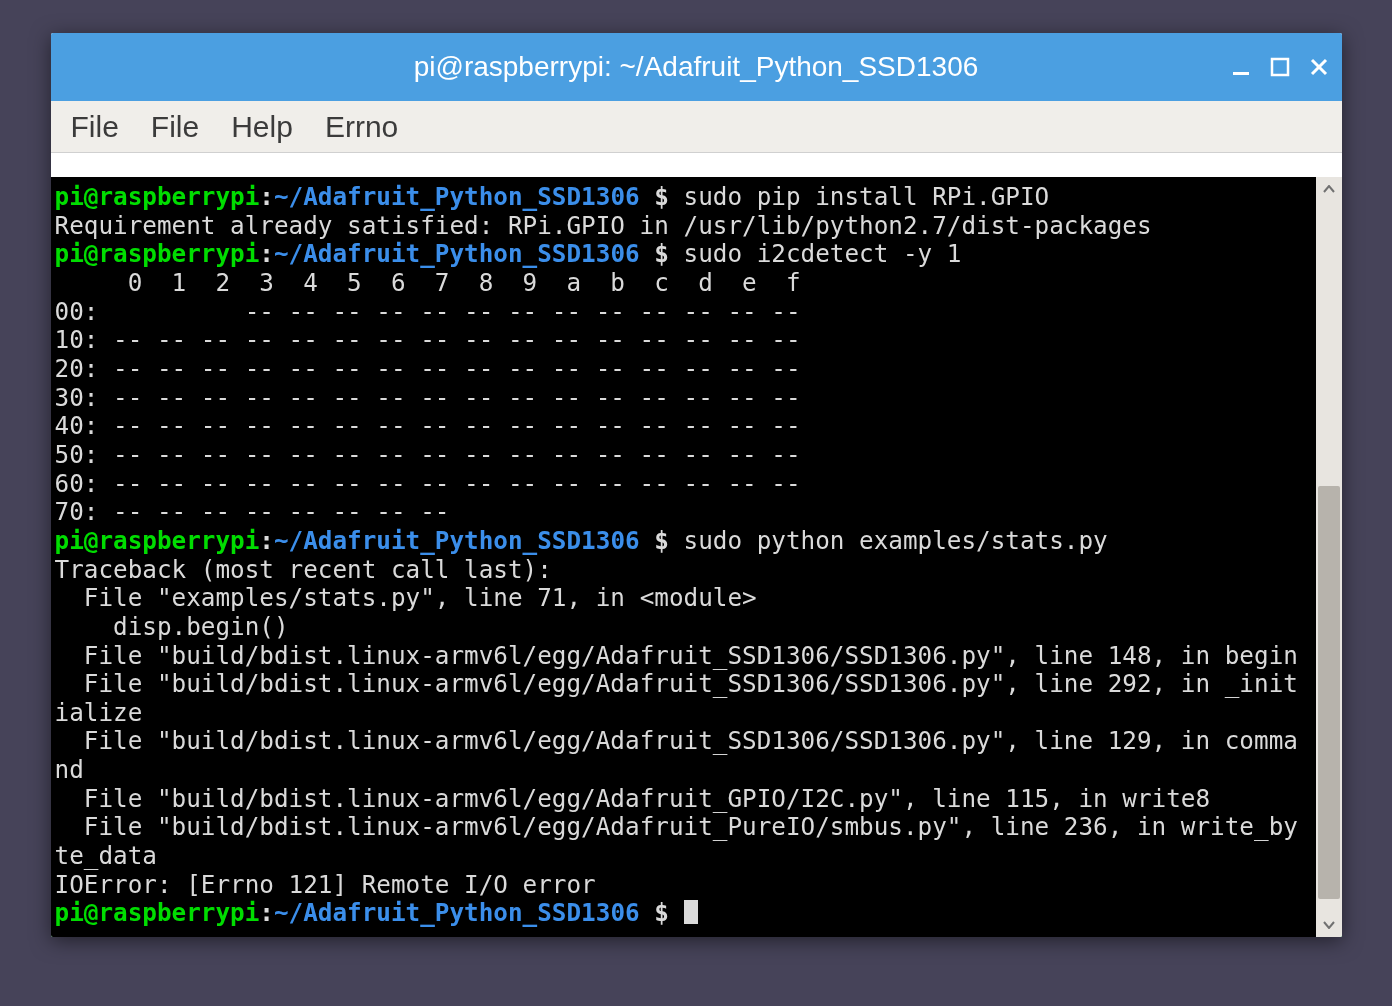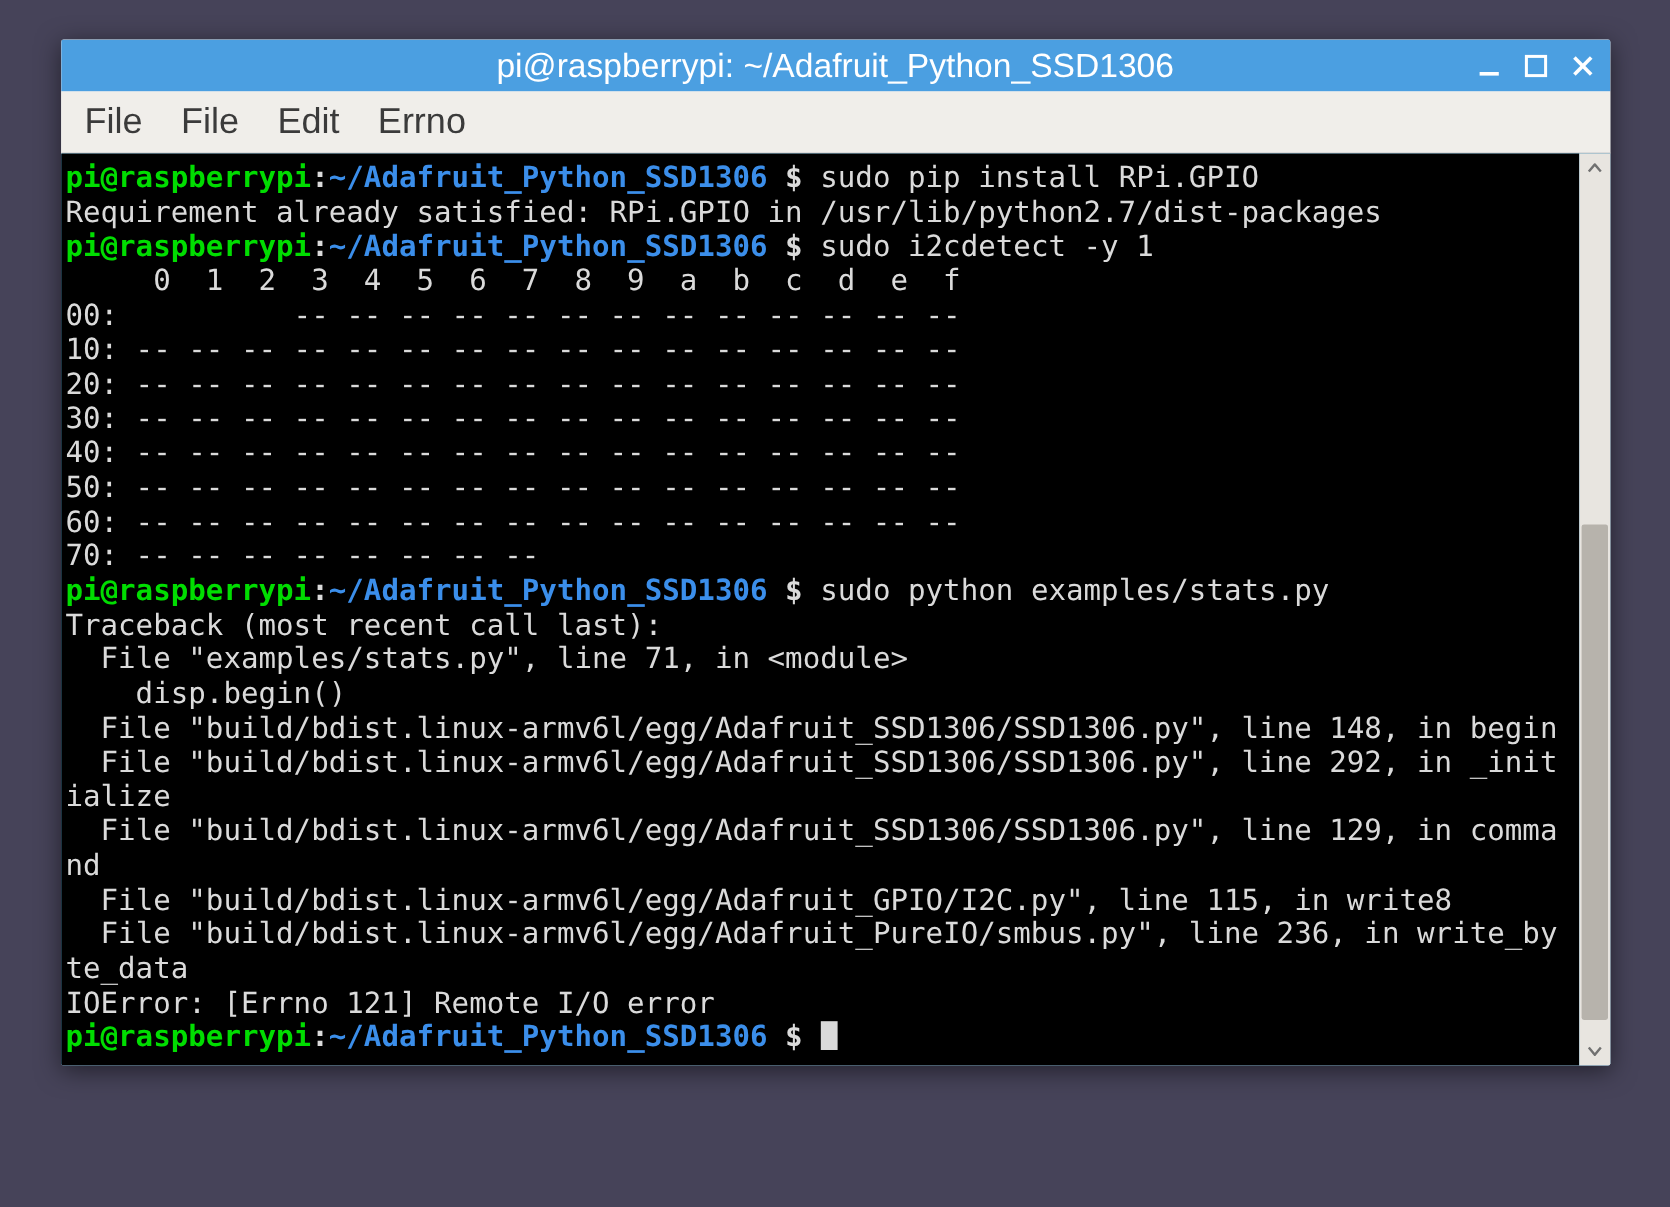--- a/index.html
+++ b/index.html
@@ -20,21 +20,21 @@
     .window {
       width: 1291px;
       background-color: #ffffff;
       box-shadow: 0 4px 20px rgba(0,0,0,0.5);
       border-radius: 2px;
       overflow: hidden;
     }
     .titlebar {
       background-color: #4b9fe1;
       color: #ffffff;
-      height: 43px;
+      height: 68px;
       display: flex;
       align-items: center;
       justify-content: center;
       position: relative;
       font-size: 28px;
     }
     .window-controls {
       position: absolute;
       right: 12px;
       top: 0;
@@ -62,21 +62,22 @@
       color: #3b3b3b;
       border-bottom: 1px solid #d0d0d0;
       text-align: center;
     }
     .menu-item {
       padding: 4px 12px;
       cursor: pointer;
     }
     .terminal-wrapper {
       display: flex;
-      background-color: #0369a1;
+      background-color: #86efac;
+      margin-top: 24px;
     }
     .terminal {
       flex: 1;
       background-color: #000000;
       color: #dadada;
       font-family: "DejaVu Sans Mono", "Liberation Mono", Consolas, monospace;
       font-size: 24.3px;
       line-height: 1.18;
       padding: 6px 4px 6px 4px;
       white-space: pre-wrap;
@@ -150,21 +151,21 @@
             <line x1="4" y1="4" x2="18" y2="18" stroke="#fff" stroke-width="3"></line>
             <line x1="18" y1="4" x2="4" y2="18" stroke="#fff" stroke-width="3"></line>
           </svg>
       </span>
     </div>
   </div>
 
   <div class="menubar">
     <span class="menu-item">File</span>
     <span class="menu-item">File</span>
-    <span class="menu-item">Edit</span>
+    <span class="menu-item">Help</span>
     <span class="menu-item">Errno</span>
   </div>
 
   <div class="terminal-wrapper">
     <div class="terminal"><span class="prompt-user">pi@raspberrypi</span><span class="prompt-colon">:</span><span class="prompt-path">~/Adafruit_Python_SSD1306</span><span class="prompt-dollar"> $ </span><span class="cmd">sudo pip install RPi.GPIO</span>
 <span class="output">Requirement already satisfied: RPi.GPIO in /usr/lib/python2.7/dist-packages</span>
 <span class="prompt-user">pi@raspberrypi</span><span class="prompt-colon">:</span><span class="prompt-path">~/Adafruit_Python_SSD1306</span><span class="prompt-dollar"> $ </span><span class="cmd">sudo i2cdetect -y 1</span>
 <span class="output">     0  1  2  3  4  5  6  7  8  9  a  b  c  d  e  f</span>
 <span class="output">00:          -- -- -- -- -- -- -- -- -- -- -- -- -- </span>
 <span class="output">10: -- -- -- -- -- -- -- -- -- -- -- -- -- -- -- -- </span>

